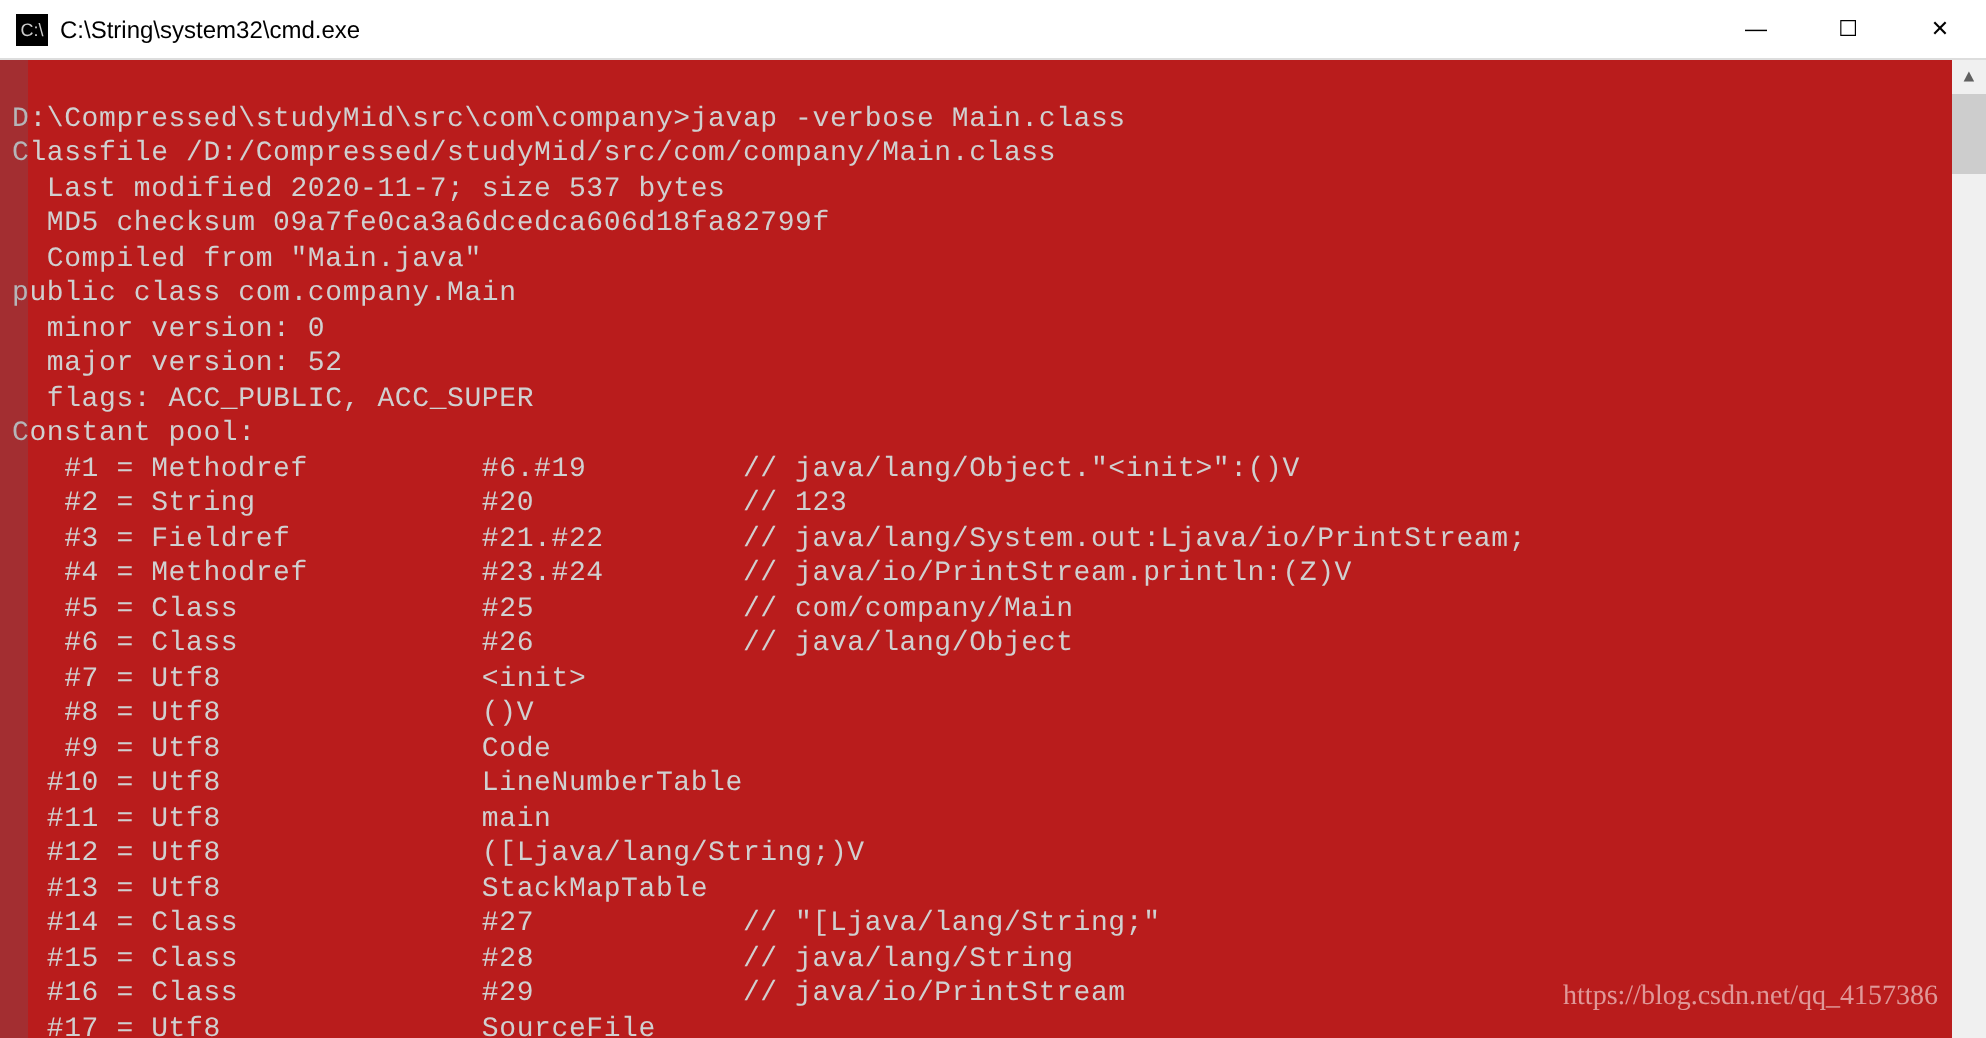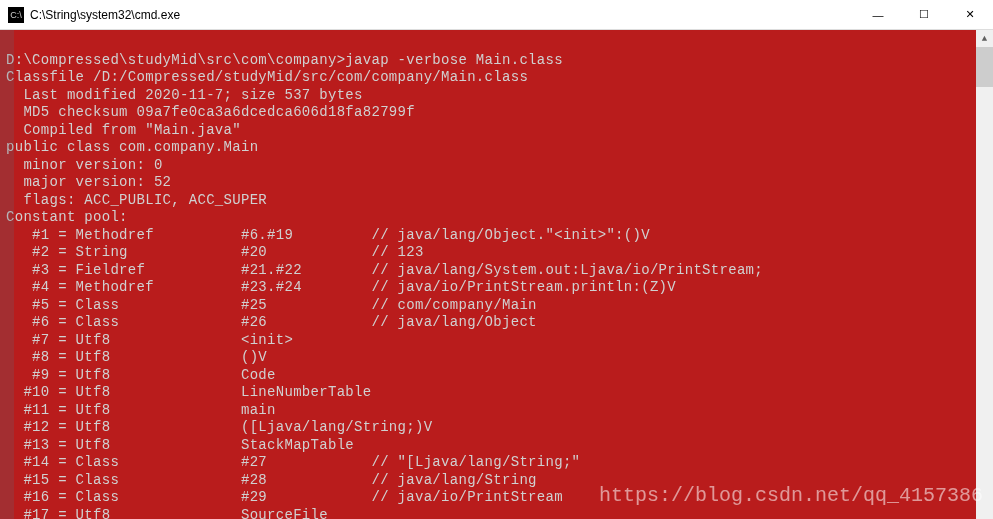--- a/index.html
+++ b/index.html
@@ -90,24 +90,24 @@
     .scroll-thumb {
       position: absolute;
       top: 17px;
       width: 100%;
       height: 40px;
       background: #cdcdcd;
     }
     .watermark {
       position: absolute;
       bottom: 12px;
-      right: 10px;
+      right: 24px;
       color: rgba(255,255,255,0.55);
-      font-family: Liberation Mono, monospace;
-      font-size: 20px;
+      font-family: Liberation Serif, serif;
+      font-size: 14px;
       pointer-events: none;
     }
     .left-strip {
       position: absolute;
       left: 0;
       top: 30px;
       width: 14px;
       height: calc(100% - 30px);
       background: rgba(100,100,110,0.25);
       pointer-events: none;

